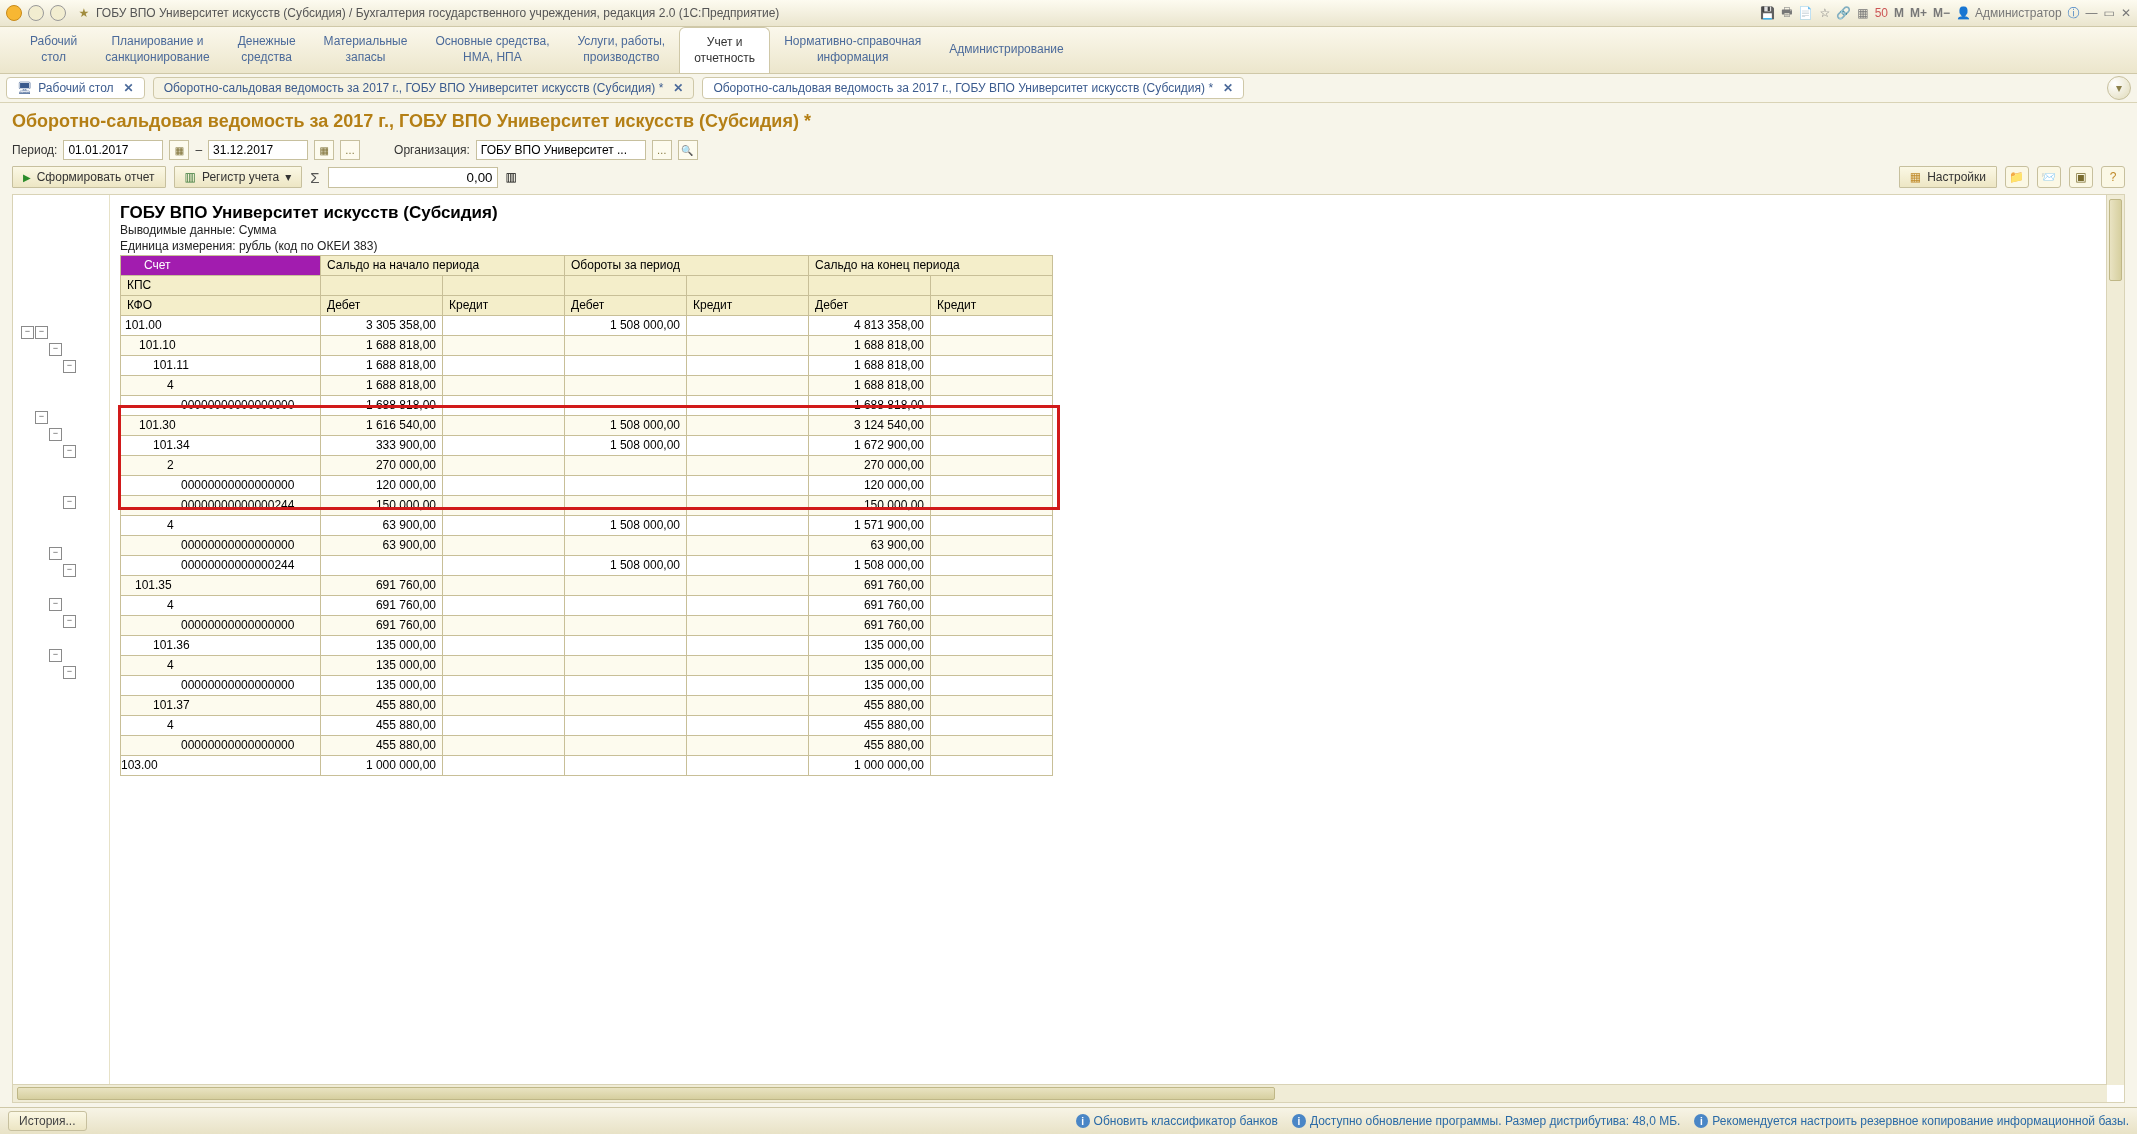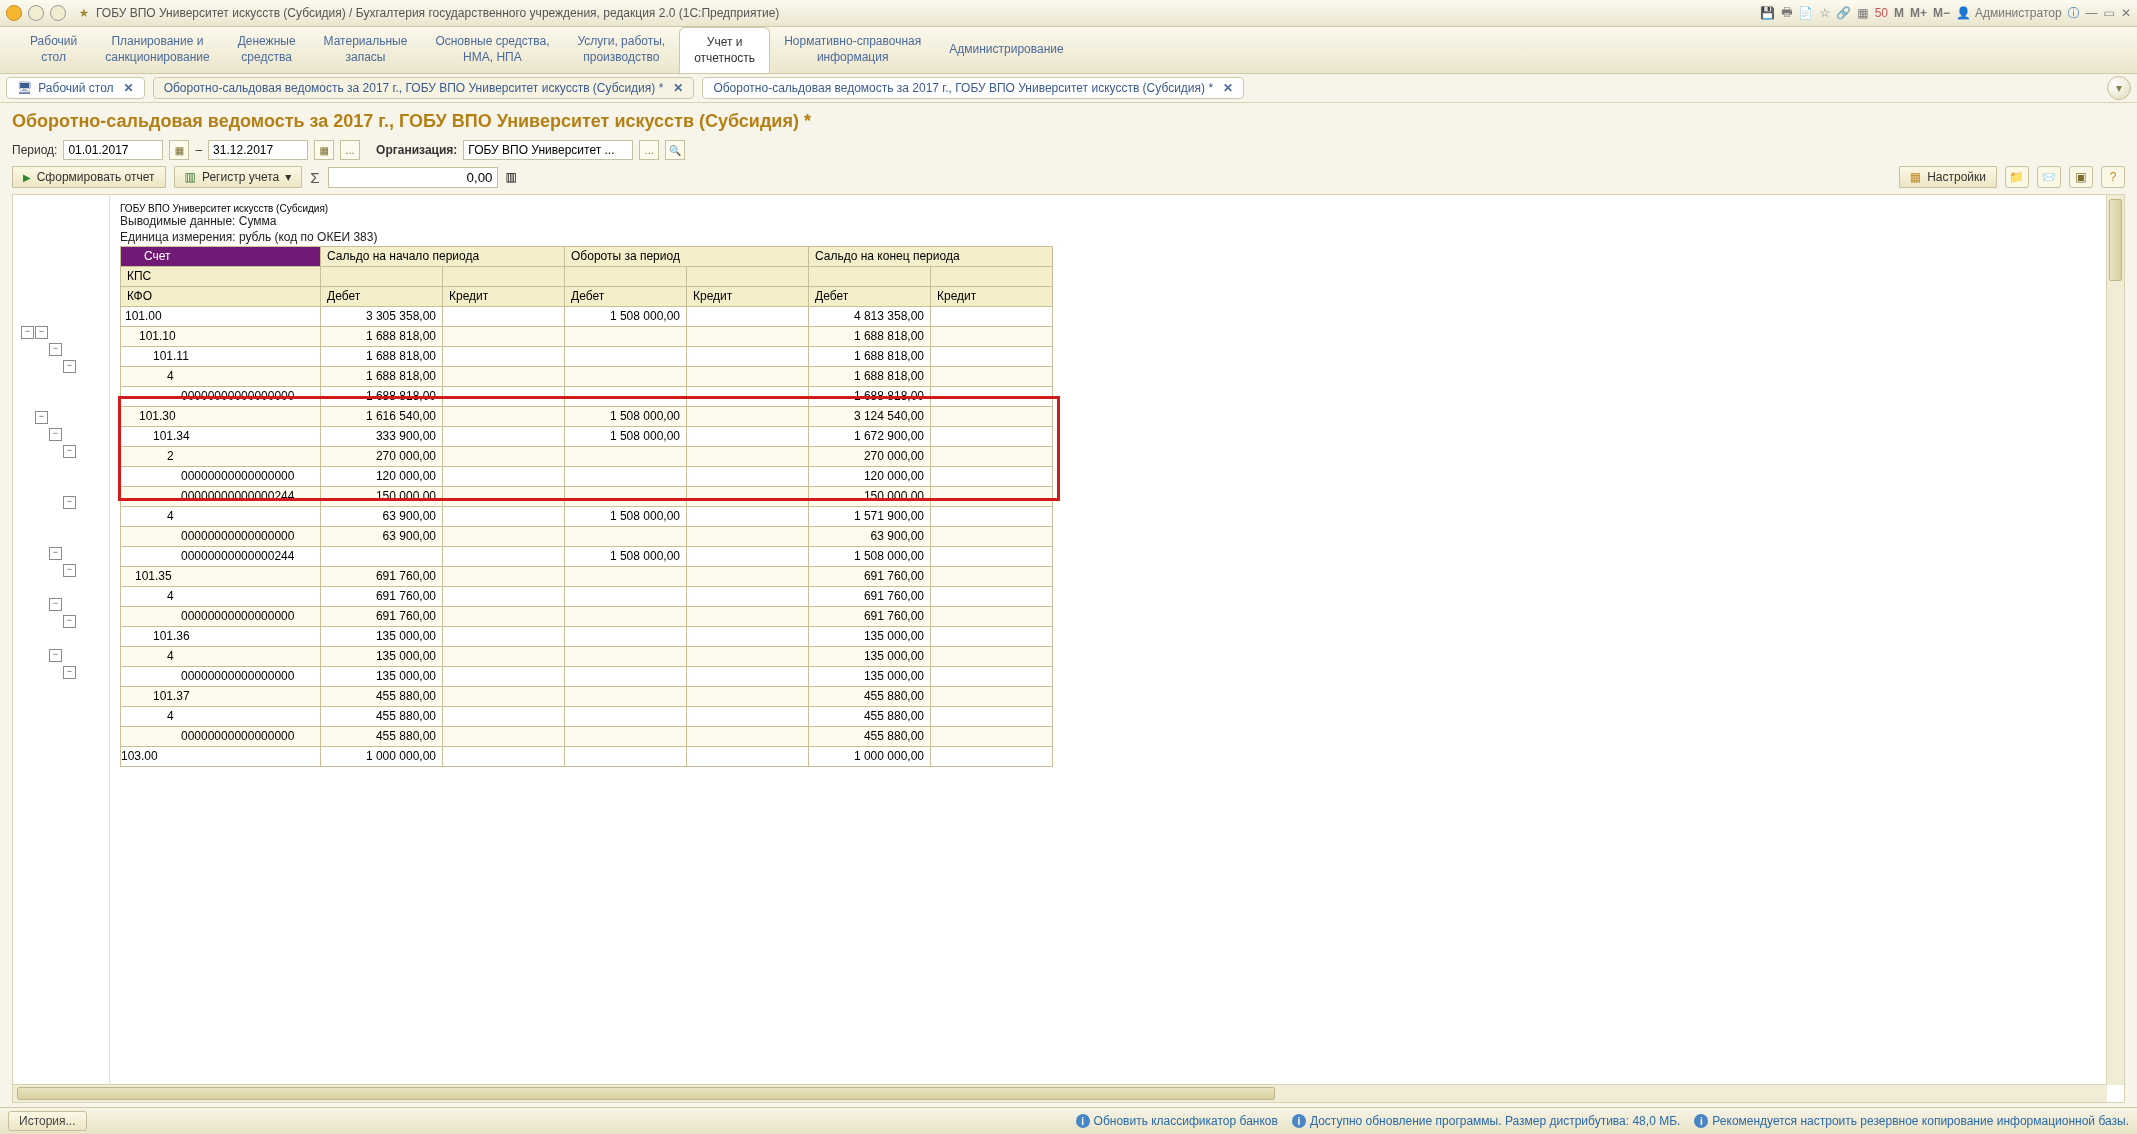--- a/index.html
+++ b/index.html
@@ -168,21 +168,21 @@
   background:#fff;
   border-right:1px solid #e7e2c8;
   position:relative;
   flex-shrink:0;
 }
 .report-scroll {
   flex:1;
   overflow:auto;
 }
 .rpt-inner { padding: 8px 10px; }
-.rpt-head1 { font-weight:normal; font-size:10px; }
+.rpt-head1 { font-weight:bold; font-size:17px; }
 .rpt-head2 { font-weight:bold; font-size:14px; margin:2px 0 6px 0; }
 .rpt-sub { font-size:12px; color:#222; margin-bottom:2px; }
 table.rpt {
   border-collapse: collapse;
   font-size: 12px;
   table-layout: fixed;
 }
 table.rpt td, table.rpt th {
   border: 1px solid #c8bf97;
   padding: 1px 6px;
@@ -190,21 +190,21 @@
   line-height:17px;
   white-space:nowrap;
   overflow:hidden;
 }
 table.rpt th {
   background: #f4eeca;
   text-align:left;
   font-weight:normal;
 }
 table.rpt .sel {
-  background:#701a75;
+  background:#a21caf;
   color:#fff;
   padding-left:23px;
 }
 table.rpt .num { text-align:right; }
 table.rpt tbody tr:nth-child(even) td { background:#fdfbee; }
 table.rpt tbody tr:nth-child(odd) td { background:#fff; }
 .highlight-frame {
   position:absolute;
   border:3px solid #d11a1a;
   pointer-events:none;
@@ -339,21 +339,21 @@
     <div class="rpt-title">Оборотно-сальдовая ведомость за 2017 г., ГОБУ ВПО Университет искусств (Субсидия) *</div>
 
     <div class="filters">
       <span>Период:</span>
       <input type="text" class="date" value="01.01.2017" style="">
       <span class="ico-btn">▦</span>
       <span>–</span>
       <input type="text" class="date" value="31.12.2017" style="">
       <span class="ico-btn">▦</span>
       <span class="ico-btn">…</span>
-      <span style="margin-left:10px;font-weight:bold;">Организация:</span>
+      <span style="margin-left:28px;">Организация:</span>
       <input type="text" class="org-input" value="ГОБУ ВПО Университет ..." style="">
       <span class="ico-btn">…</span>
       <span class="ico-btn">🔍</span>
     </div>
 
     <div class="toolbar">
       <span class="btn play">
           <span>Сформировать отчет</span>
         </span>
       <span class="btn">

